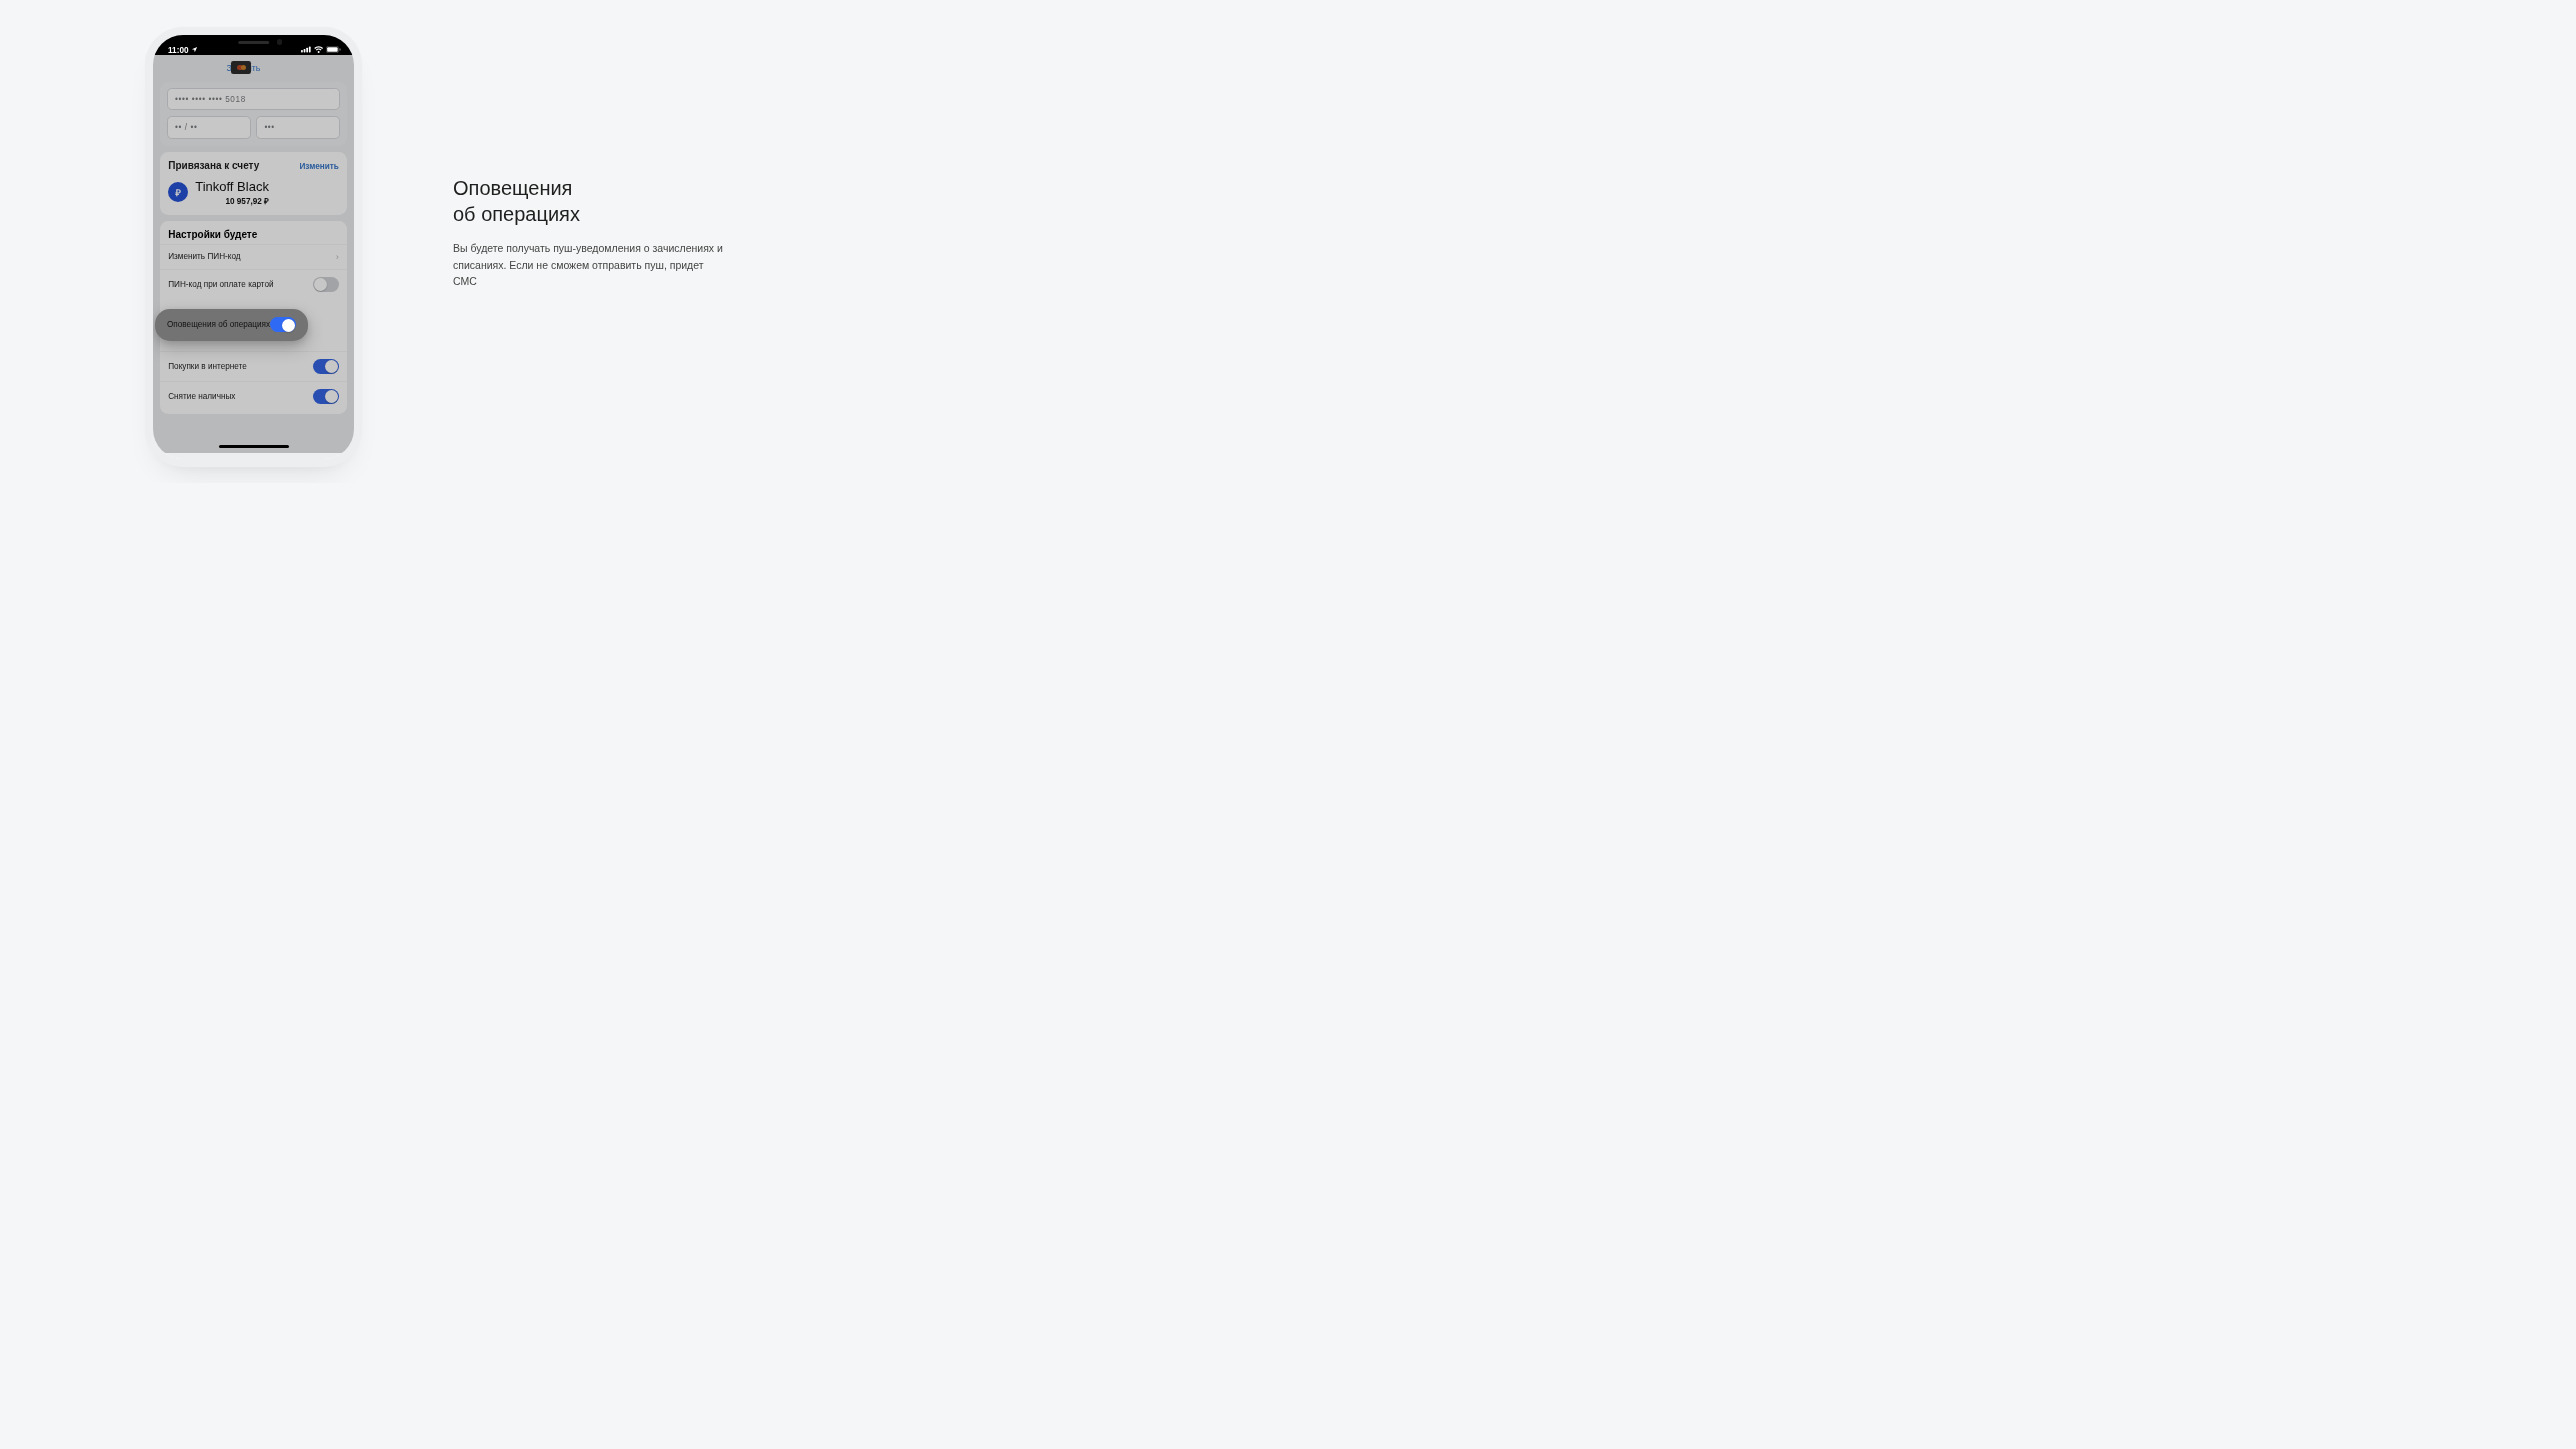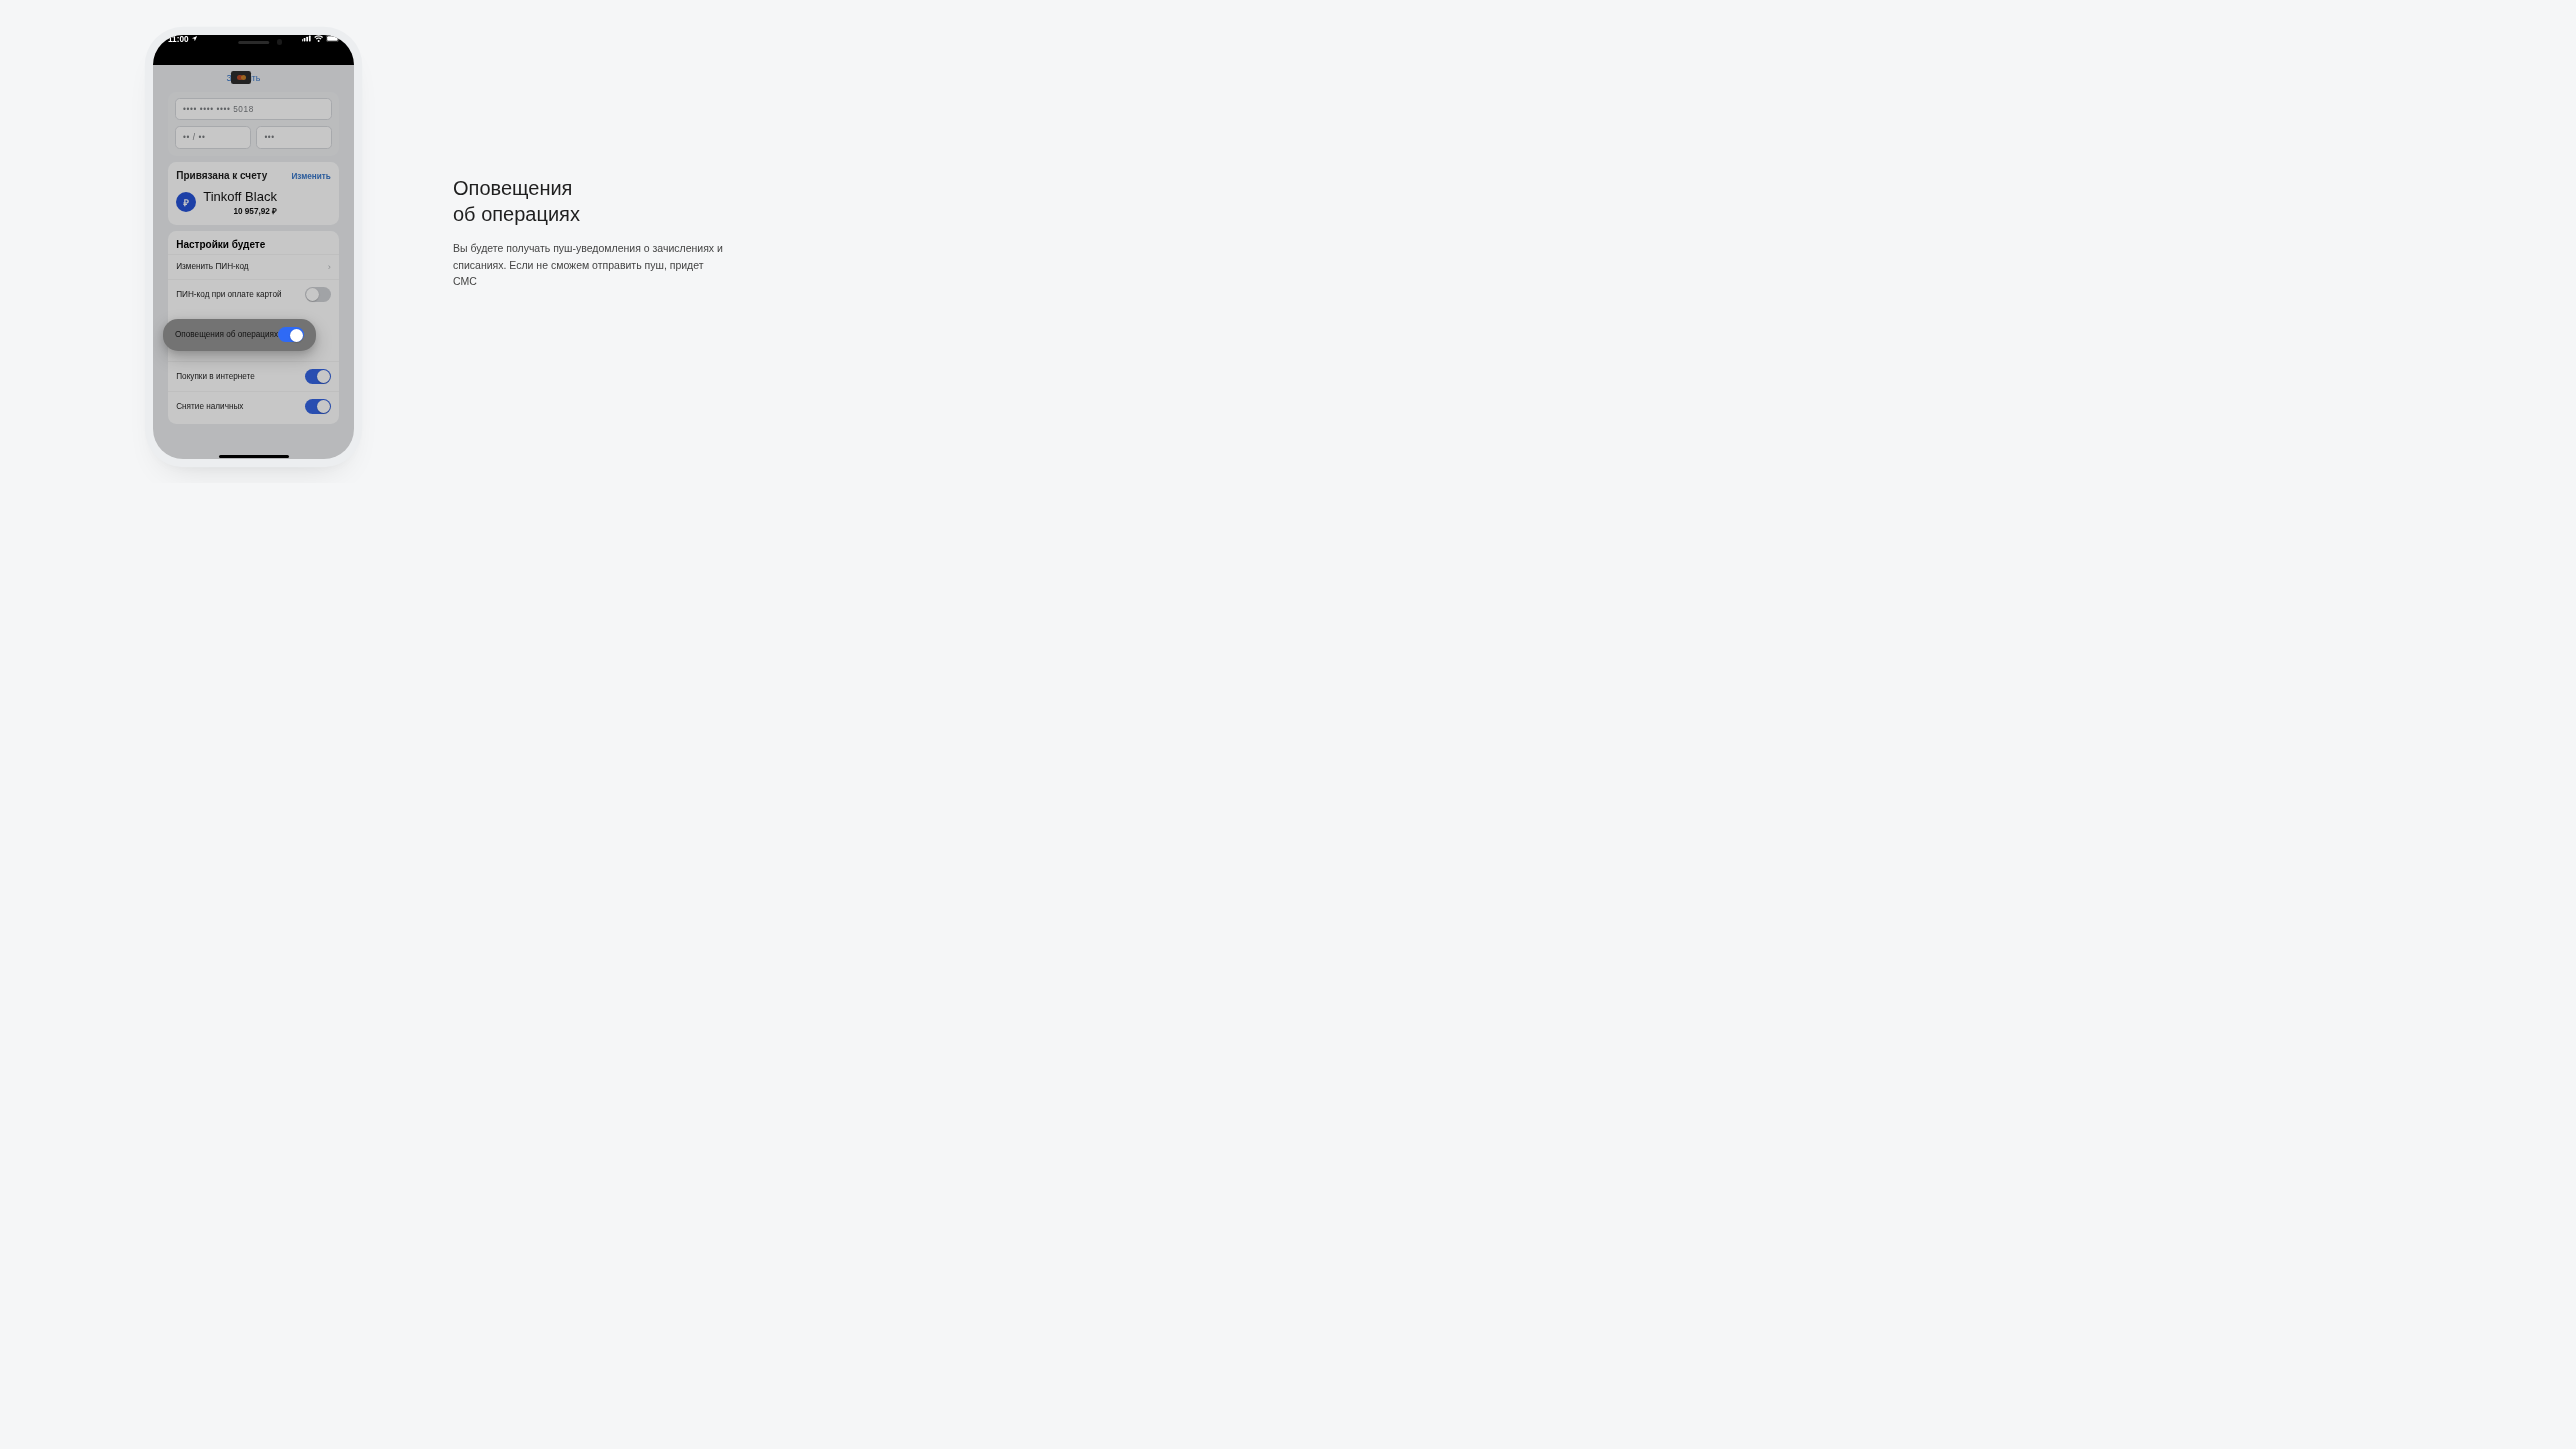--- a/index.html
+++ b/index.html
@@ -32,25 +32,25 @@
       position: absolute;
       inset: 0;
       border-radius: 30px;
       overflow: hidden;
       background: #eceef0;
     }
 
     
     .status-bar {
       position: relative;
-      height: 30px;
+      height: 20px;
       background: #000;
       display: flex;
       justify-content: space-between;
-      align-items: flex-start;
+      align-items: flex-end;
       padding: 0 13px 0 15px;
       color: #fff;
       font-size: 8.2px;
       font-weight: 600;
     }
     .notch {
       position: absolute;
       top: 0;
       left: 50%;
       transform: translateX(-50%);
@@ -129,21 +129,21 @@
       border-radius: 50%;
       top: 3.5px;
     }
     .nav-card::before { left: 5.8px; background: #b74a2a; }
     .nav-card::after  { left: 9.3px; background: #d88a2a; mix-blend-mode: normal; opacity: .9; }
     .nav-spacer { width: 29px; }
 
     .scroll {
       flex: 1;
       overflow: hidden;
-      padding: 0 15px;
+      padding: 0 7px;
       position: relative;
     }
 
     .card {
       background: #fff;
       border-radius: 8.2px;
       margin-top: 5.8px;
       padding: 7px 0;
     }
 

